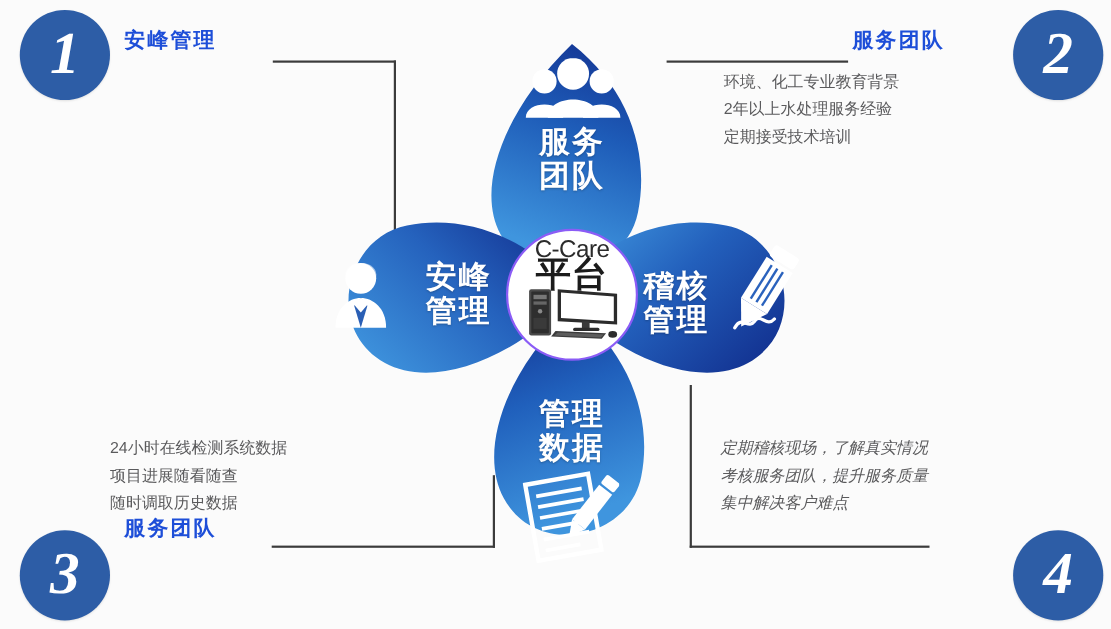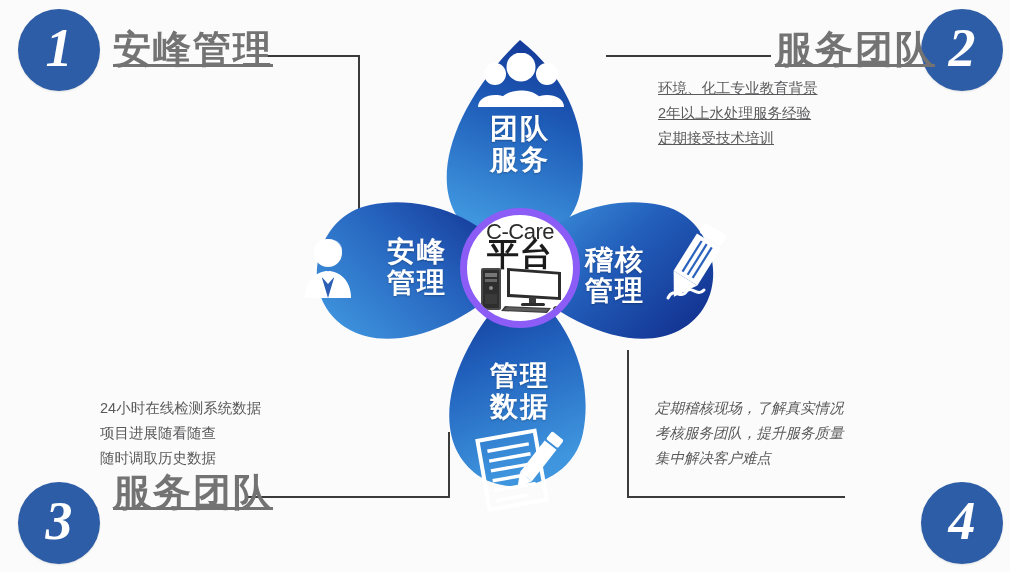--- a/index.html
+++ b/index.html
@@ -24,22 +24,22 @@
   }
   .badge span{
     font-family:"Liberation Serif","DejaVu Serif",serif;
     font-style:italic;font-weight:700;font-size:54px;color:#ffffff;
     line-height:1;transform:translateY(-2px);
   }
 
   
   .qtitle{
     position:absolute;
-    font-size:38px;font-weight:700;color:#737373;
-    letter-spacing:2px;white-space:nowrap;text-decoration:underline;
+    font-size:19px;font-weight:700;color:#1d4ed8;
+    letter-spacing:2px;white-space:nowrap;
   }
 
   
   .qbody{
     position:absolute;
     font-size:14.5px;color:#5a5a5c;line-height:25px;white-space:nowrap;
   }
   .qbody div{white-space:nowrap;}
 
   
@@ -50,21 +50,21 @@
     position:absolute;color:#fff;font-weight:700;font-size:28px;
     line-height:31px;letter-spacing:2px;text-align:center;
     text-shadow:0 1px 2px rgba(0,0,0,.25);
   }
 
   
   #hub{
     position:absolute;left:205px;top:200px;width:120px;height:120px;
     border-radius:50%;
     background:#ffffff;
-    border:7px solid #8b5cf6;
+    border:2px solid #8b5cf6;
     box-sizing:border-box;
     display:flex;flex-direction:column;align-items:center;
     overflow:hidden;
     z-index:6;
   }
   #hub .ctitle{
     font-size:22px;color:#2b2b2b;font-weight:400;margin-top:6px;line-height:22px;
     letter-spacing:-.5px;
   }
   #hub .csub{
@@ -91,21 +91,21 @@
 
   <div class="badge" style="left:18px;top:9px;">
     <span>1</span>
   </div>
   <div class="qtitle" style="left:113px;top:24px;">安峰管理</div>
 
   <div class="badge" style="left:921px;top:9px;">
     <span>2</span>
   </div>
   <div class="qtitle" style="left:775px;top:24px;">服务团队</div>
-  <div class="qbody" style="left:658px;top:76px;text-decoration:underline;">
+  <div class="qbody" style="left:658px;top:63px;">
     <div>环境、化工专业教育背景</div>
     <div>2年以上水处理服务经验</div>
     <div>定期接受技术培训</div>
   </div>
 
   <div class="badge" style="left:18px;top:482px;">
     <span>3</span>
   </div>
   <div class="qtitle" style="left:113px;top:467px;">服务团队</div>
   <div class="qbody" style="left:100px;top:396px;">
@@ -174,22 +174,22 @@
       <svg viewBox="0 0 96 56" width="96" height="56">
         <circle cx="22" cy="21" r="11" fill="#fff"></circle>
         <path d="M5 54 C5 38 39 38 39 54 Z" fill="#fff"></path>
         <circle cx="74" cy="21" r="11" fill="#fff"></circle>
         <path d="M57 54 C57 38 91 38 91 54 Z" fill="#fff"></path>
         <circle cx="48" cy="14" r="14.5" fill="#fff"></circle>
         <path d="M25 54 C25 32 71 32 71 54 Z" fill="#fff"></path>
       </svg>
     </span>
     <div class="plabel" style="left:215px;top:105px;width:100px;">
+      <div>服务</div>
       <div>团队</div>
-      <div>服务</div>
     </div>
 
     <span class="icon-man" style="position:absolute;left:42px;top:228px;width:62px;height:64px;">
       <svg viewBox="0 0 62 64" width="62" height="64">
         <circle cx="31" cy="17" r="14" fill="#fff"></circle>
         <path d="M31 3 C20 3 16 10 17 16 L45 16 C46 10 42 3 31 3 Z" fill="#fff" opacity=".55"></path>
         <path d="M8 62 C8 44 20 35 31 35 C42 35 54 44 54 62 Z" fill="#fff"></path>
         <path d="M31 35 L25 42 L31 62 L37 42 Z" fill="#2a5fb5"></path>
         <path d="M31 35 L24 40 L31 48 L38 40 Z" fill="#fff"></path>
       </svg>

